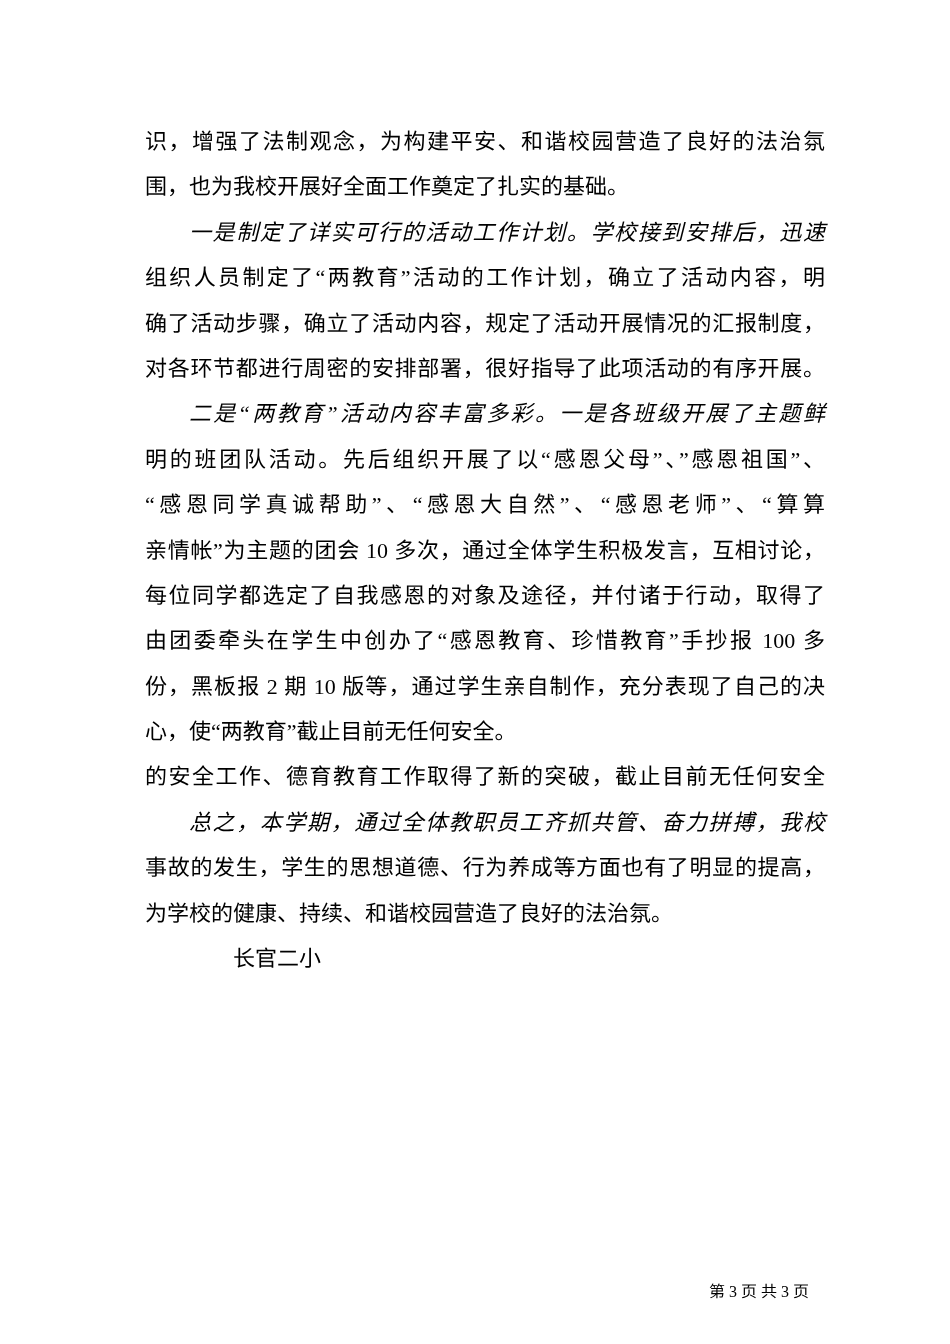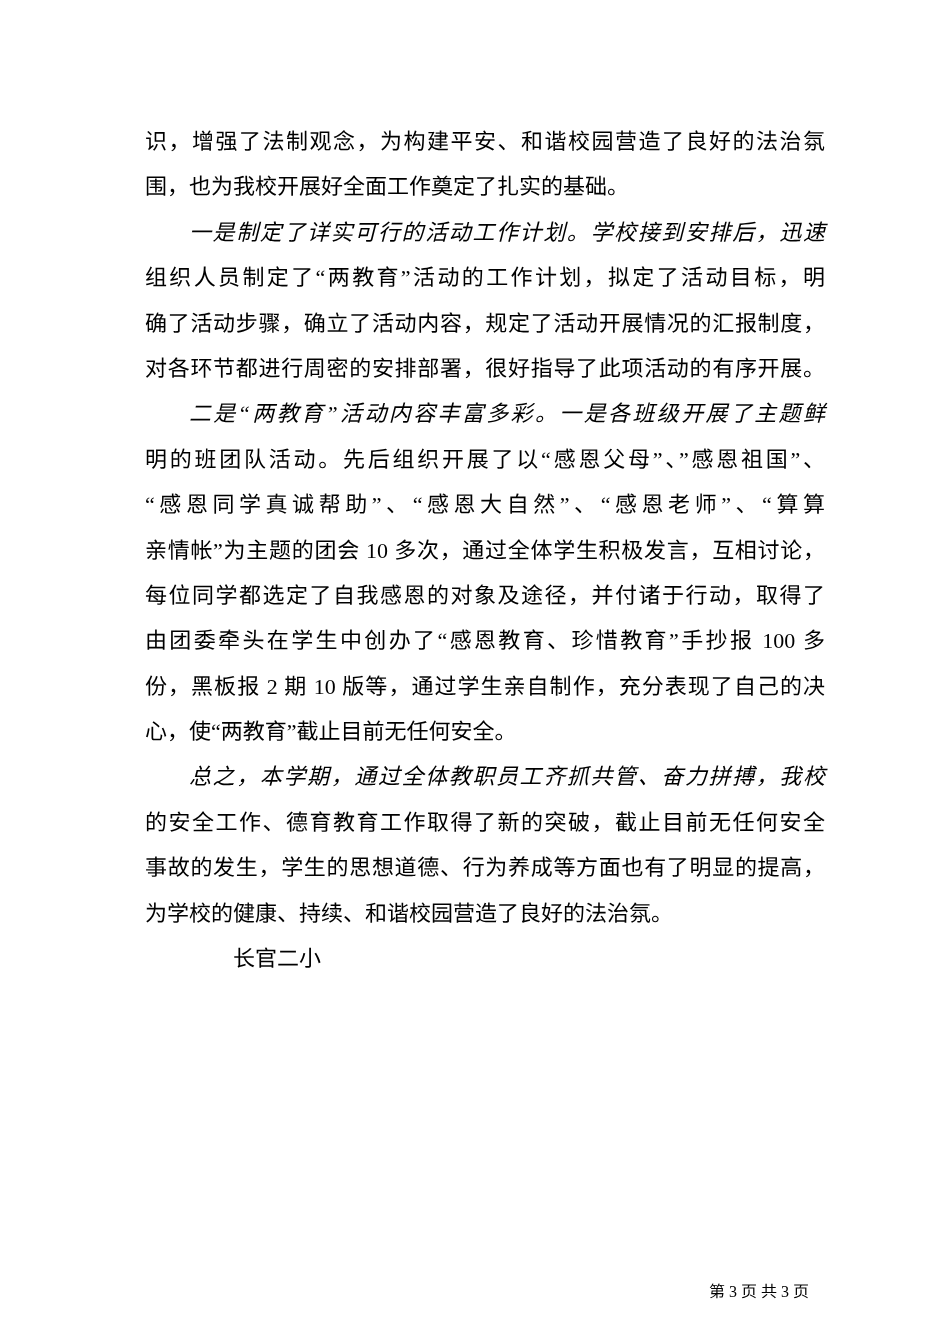--- a/index.html
+++ b/index.html
@@ -68,39 +68,39 @@
 <div class="doc">
   <div class="content">
 
     <div class="para">
       <div class="line j">识，增强了法制观念，为构建平安、和谐校园营造了良好的法治氛</div>
       <div class="line">围，也为我校开展好全面工作奠定了扎实的基础。</div>
     </div>
 
     <div class="para">
       <div class="line j ind">一是制定了详实可行的活动工作计划。学校接到安排后，迅速</div>
-      <div class="line j">组织人员制定了“两教育”活动的工作计划，拟定了活动目标，明</div>
+      <div class="line j">组织人员制定了“两教育”活动的工作计划，确立了活动内容，明</div>
       <div class="line j">确了活动步骤，确立了活动内容，规定了活动开展情况的汇报制度，</div>
       <div class="line j">对各环节都进行周密的安排部署，很好指导了此项活动的有序开展。</div>
     </div>
 
     <div class="para">
       <div class="line j ind">二是“两教育”活动内容丰富多彩。一是各班级开展了主题鲜</div>
       <div class="line j">明的班团队活动。先后组织开展了以“感恩父母”、”感恩祖国”、</div>
       <div class="line j">“感恩同学真诚帮助”、“感恩大自然”、“感恩老师”、“算算</div>
       <div class="line j">亲情帐”为主题的团会 10 多次，通过全体学生积极发言，互相讨论，</div>
       <div class="line j">每位同学都选定了自我感恩的对象及途径，并付诸于行动，取得了</div>
       <div class="line j">由团委牵头在学生中创办了“感恩教育、珍惜教育”手抄报 100 多</div>
       <div class="line j">份，黑板报 2 期 10 版等，通过学生亲自制作，充分表现了自己的决</div>
       <div class="line">心，使“两教育”截止目前无任何安全。</div>
     </div>
 
     <div class="para">
+      <div class="line j">的安全工作、德育教育工作取得了新的突破，截止目前无任何安全</div>
       <div class="line j ind">总之，本学期，通过全体教职员工齐抓共管、奋力拼搏，我校</div>
-      <div class="line j">的安全工作、德育教育工作取得了新的突破，截止目前无任何安全</div>
       <div class="line j">事故的发生，学生的思想道德、行为养成等方面也有了明显的提高，</div>
       <div class="line">为学校的健康、持续、和谐校园营造了良好的法治氛。</div>
     </div>
 
     <div class="para">
       <div class="line sig">长官二小</div>
     </div>
 
   </div>
 

